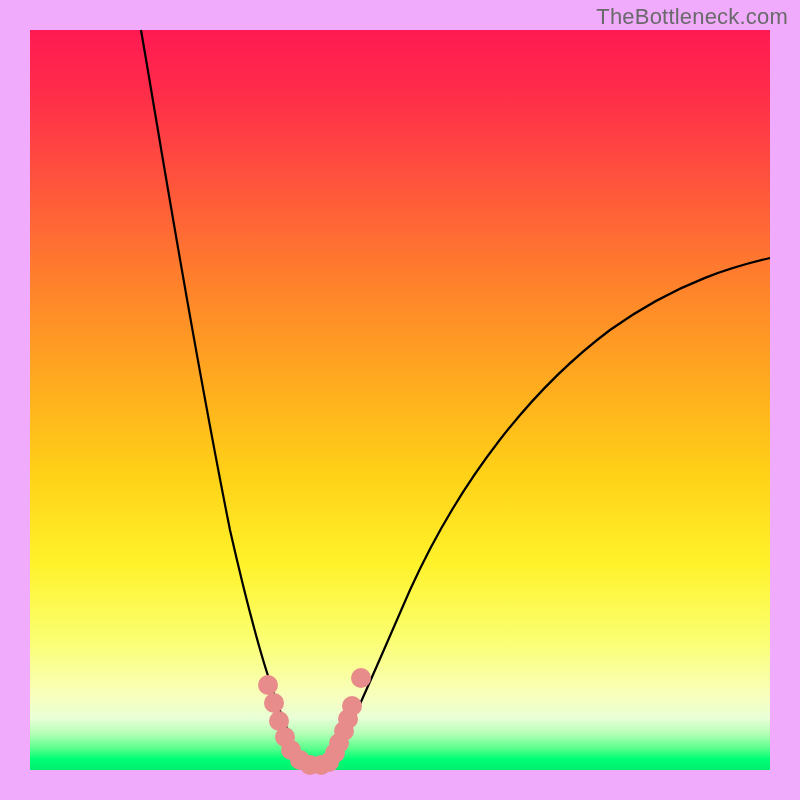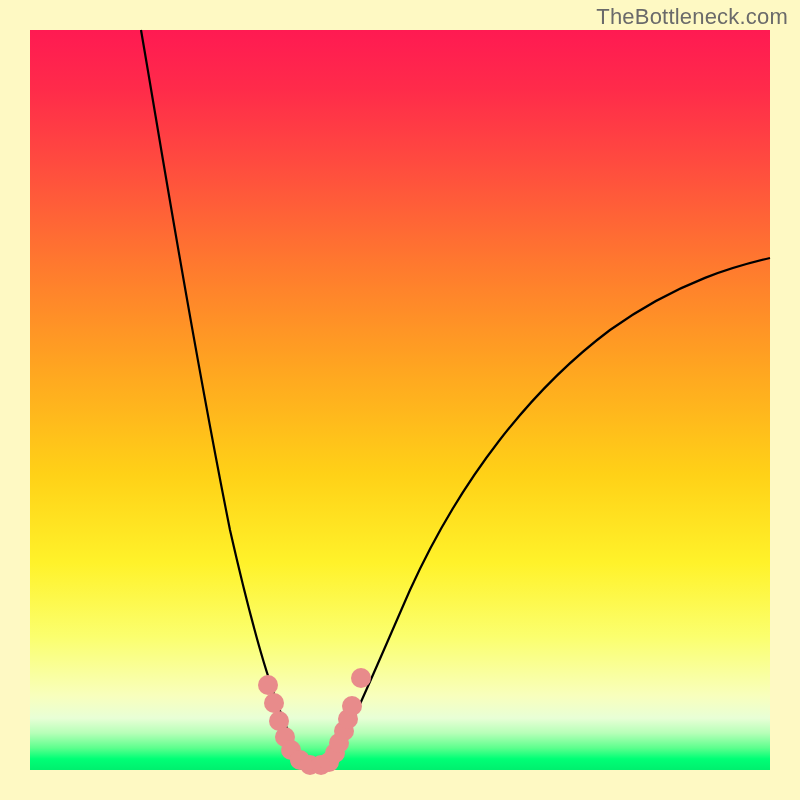--- a/index.html
+++ b/index.html
@@ -9,21 +9,21 @@
     height: 800px;
     overflow: hidden;
     background: #000;
     font-family: Arial, Helvetica, sans-serif;
   }
   .frame {
     position: absolute;
     top: 0; left: 0;
     width: 800px;
     height: 800px;
-    background: #fef9c3;
+    background: #f0abfc;
   }
   .plot {
     position: absolute;
     top: 30px;
     left: 30px;
     width: 740px;
     height: 740px;
     
     background: linear-gradient(to bottom,
       #ff1a52 0%,

